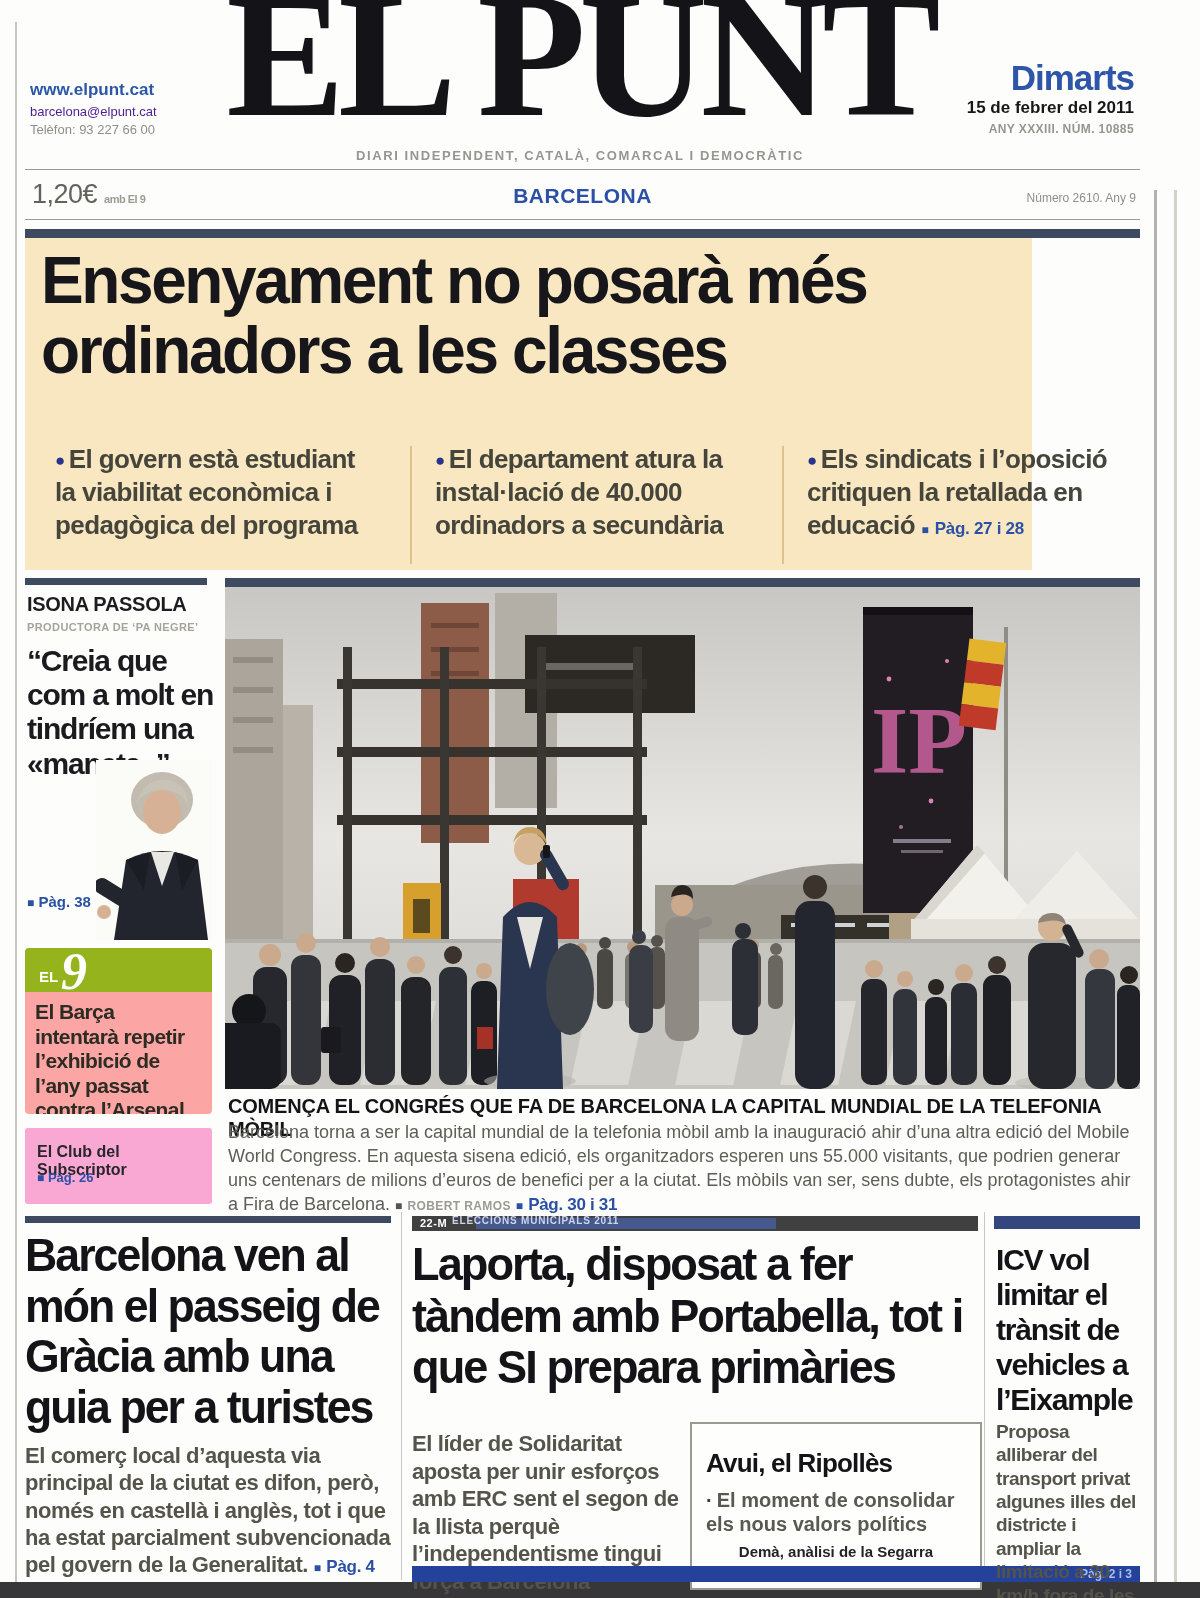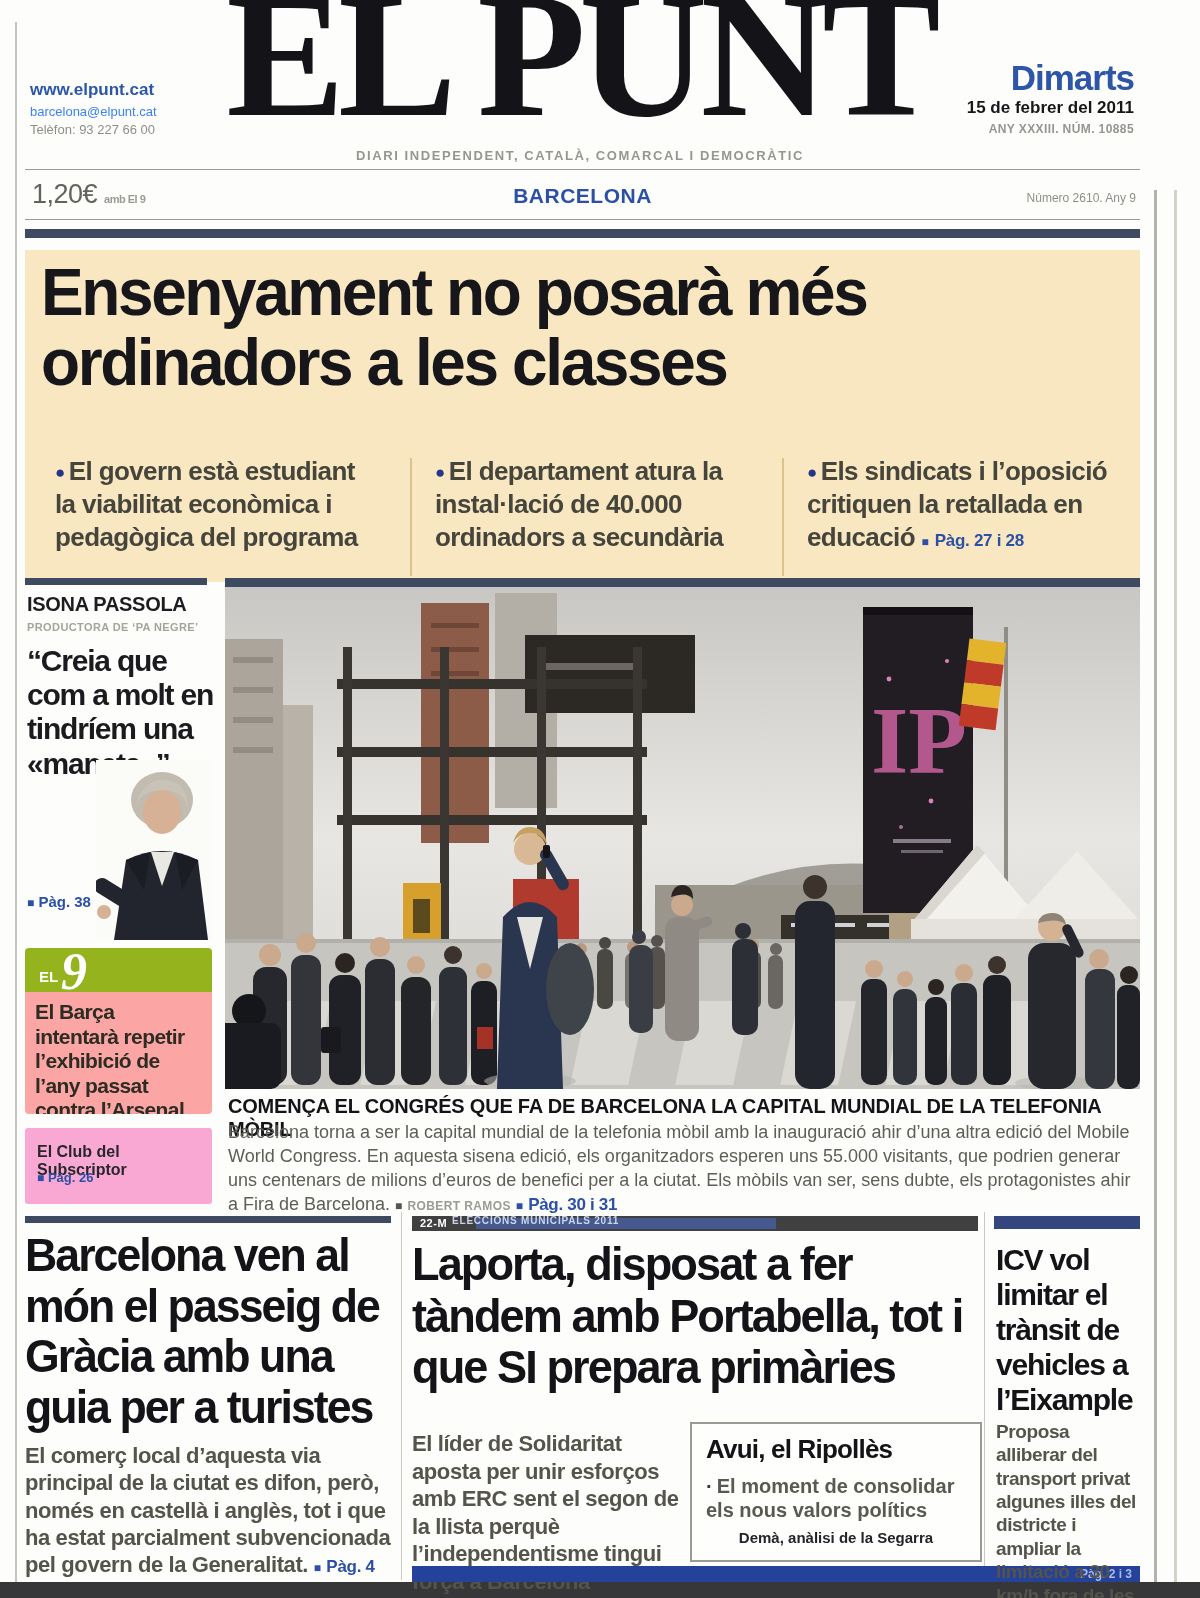--- a/index.html
+++ b/index.html
@@ -8,21 +8,21 @@
   .abs{position:absolute;}
 
   
   .edge-left{left:15px;top:22px;width:2px;height:1560px;background:#c6c6c0;}
   .edge-right1{left:1154px;top:190px;width:3px;height:1392px;background:#b3b3ad;}
   .edge-right2{left:1174px;top:190px;width:3px;height:1392px;background:#d2d2cb;}
   .edge-bottom{left:0;top:1582px;width:1200px;height:16px;background:#37373a;}
 
   
   .hdr-url{left:30px;top:80px;font-size:17px;font-weight:bold;color:#2b57a8;}
-  .hdr-email{left:30px;top:104px;font-size:13px;color:#3b82f6;}
+  .hdr-email{left:30px;top:104px;font-size:13px;color:#4c1d95;}
   .hdr-phone{left:30px;top:122px;font-size:13px;color:#8f8f89;text-align:center;}
   .masthead{left:150px;top:-34px;width:860px;text-align:center;
             font-family:"Liberation Serif",serif;font-weight:bold;font-size:178px;
             letter-spacing:-7px;color:#141418;line-height:1;}
   .masthead-sub{left:220px;top:148px;width:720px;text-align:center;font-size:13px;
             font-weight:bold;letter-spacing:1.6px;color:#96958f;}
   .hdr-day{right:66px;top:58px;text-align:right;font-size:35px;font-weight:800;
             color:#2d55a8;letter-spacing:-1px;}
   .hdr-date{right:66px;top:98px;text-align:right;font-size:17px;font-weight:800;color:#17171a;}
   .hdr-issue{right:66px;top:122px;text-align:right;font-size:12px;font-weight:bold;
@@ -30,21 +30,21 @@
   .rule{left:25px;width:1115px;border-top:1px solid #9b9b95;height:0;}
   .r1{top:169px;} .r2{top:219px;}
   .price{left:32px;top:179px;font-size:27px;color:#63635d;letter-spacing:-.5px;}
   .price small{font-size:11px;color:#9b9b95;font-weight:bold;}
   .edition{left:0;top:184px;width:1165px;text-align:center;font-size:21px;font-weight:800;
             color:#2b50a5;letter-spacing:.5px;}
   .edition-num{right:64px;top:191px;font-size:12px;color:#8f8f89;}
 
   
   .bar-top{left:25px;top:229px;width:1115px;height:9px;background:#3d4a60;}
-  .lead{left:25px;top:250px;width:1115px;height:332px;background:#f8e7c1;}
+  .lead{left:25px;top:238px;width:1007px;height:332px;background:#f8e7c1;}
   .lead-head{position:absolute;left:16px;top:8px;width:1080px;font-size:66px;line-height:1.06;
             font-weight:800;letter-spacing:-2.5px;color:#17171b;transform:scaleX(.97);
             transform-origin:left top;}
   .bullet{position:absolute;top:205px;font-size:26px;line-height:1.27;font-weight:700;
             letter-spacing:-.6px;color:#45453c;}
   .bullet .dot{color:#27348b;font-size:17px;margin-right:4px;vertical-align:2px;}
   .b1{left:30px;width:322px;} .b2{left:410px;width:316px;} .b3{left:782px;width:330px;}
   .bdiv{position:absolute;top:208px;width:2px;height:118px;background:#dcc28c;}
   .bd1{left:385px;} .bd2{left:757px;}
   .sq{color:#2b50a5;font-size:12px;font-weight:bold;}
@@ -89,21 +89,21 @@
   .bm-bar{left:412px;top:1216px;width:566px;height:15px;background:#404040;}
   .bm-tag{position:absolute;left:8px;top:1px;font-size:11px;font-weight:800;color:#ffffff;letter-spacing:.5px;}
   .bm-seg{position:absolute;left:64px;top:2px;width:300px;height:11px;background:#46598e;}
   .bm-seg-label{position:absolute;left:40px;top:-1px;font-size:10px;font-weight:bold;
             color:#ccd4ec;letter-spacing:.8px;white-space:nowrap;text-align:center;}
   .bm-head{left:412px;top:1238px;width:575px;font-size:47px;line-height:1.1;font-weight:800;
             letter-spacing:-2px;color:#141418;transform:scaleX(.96);transform-origin:left top;}
   .bm-body{left:412px;top:1430px;width:272px;font-size:22px;line-height:1.25;font-weight:600;
             letter-spacing:-.4px;color:#55544b;}
   .bm-box{left:690px;top:1422px;width:260px;height:116px;background:#fefefc;
-            border:2px solid #9a9a93;padding:10px 14px;}
+            border:2px solid #9a9a93;padding:24px 14px;}
   .box-title{font-size:26px;font-weight:800;letter-spacing:-.8px;color:#141418;}
   .box-bullet{margin-top:9px;font-size:20px;line-height:1.2;font-weight:600;color:#5a5951;}
   .box-bullet .bdot{color:#3b3b35;font-weight:800;margin-right:4px;}
   .box-note{margin-top:7px;text-align:center;font-size:15px;font-weight:800;color:#23232a;}
   .bottom-bar{left:412px;top:1566px;width:728px;height:16px;background:#24429a;}
   .bar-page{position:absolute;right:8px;top:1px;font-size:12px;font-weight:800;color:#a9bbe9;}
   .br-bar{left:994px;top:1216px;width:146px;height:13px;background:#33477e;}
   .br-head{left:996px;top:1242px;width:150px;font-size:30px;line-height:1.17;font-weight:800;
             letter-spacing:-1.2px;color:#141418;}
   .br-body{left:996px;top:1420px;width:146px;font-size:19px;line-height:1.23;font-weight:600;

